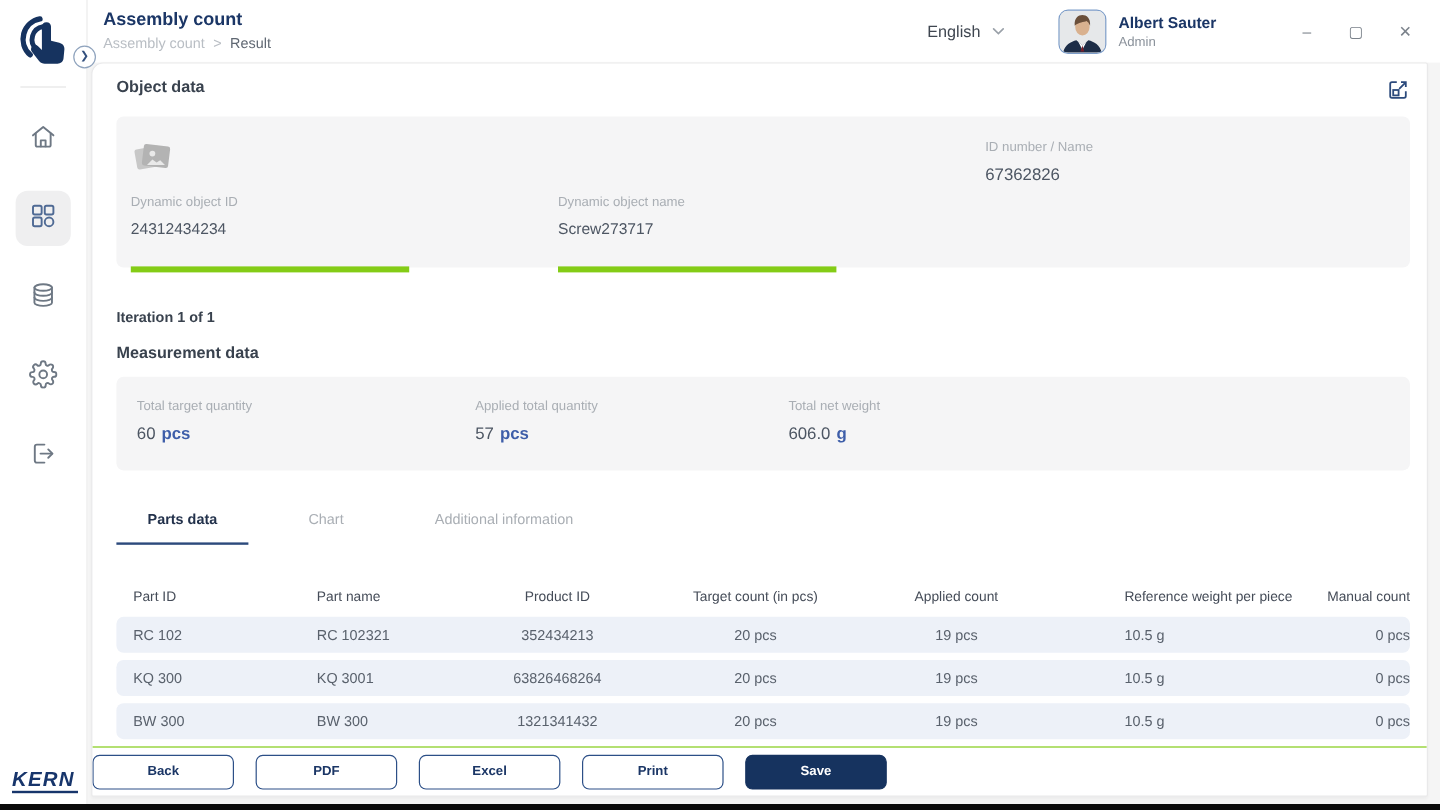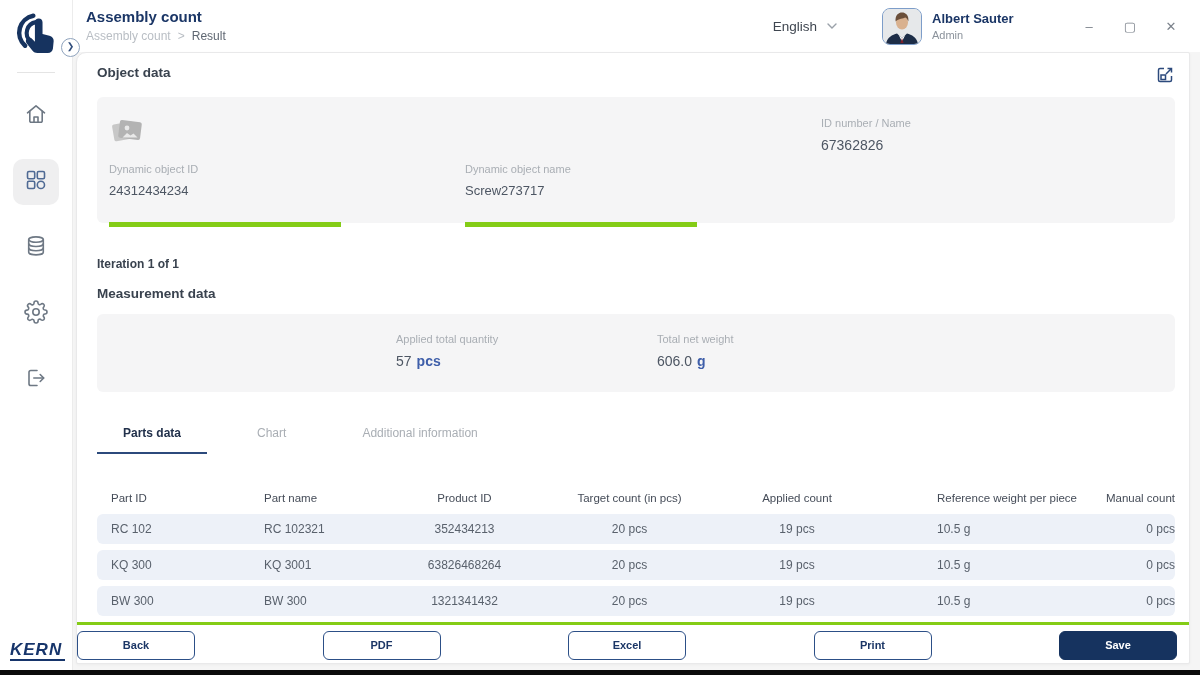--- a/index.html
+++ b/index.html
@@ -68,22 +68,22 @@
   .tab.active{color:#22314b;font-weight:bold;border-bottom-color:#2c4a7c}
   
   .table{margin:38px 14px 0 20px;flex:none}
   .trow{display:grid;grid-template-columns:165px 120px 165px 165px 170px 215px 80px;align-items:center}
   .thead{font-size:11.5px;color:#454c58;margin-bottom:10px}
   .tr{height:30px;background:#edf1f8;border-radius:6px;margin-bottom:6px;font-size:12px;color:#59616c;cursor:pointer}
   .c1{padding-left:14px}.c2{padding-left:2px}
   .c3,.c4,.c5{text-align:center}
   .c6{padding-left:55px}.c7{text-align:right;padding-right:2px}
   
-  .footer{margin-top:auto;border-top:3px solid #84cc16;height:40px;flex:none;display:flex;align-items:center;
-          justify-content:space-between;gap:18px;padding-right:12px}
+  .footer{margin-top:auto;border-top:1px solid #84cc16;height:40px;flex:none;display:flex;align-items:center;
+          justify-content:flex-start;gap:18px;padding-right:12px}
   .btn{width:118px;height:29px;border-radius:6px;border:1px solid #2c4f87;background:#fff;color:#1b3666;
        font-size:11px;font-weight:bold;display:flex;align-items:center;justify-content:center;cursor:pointer;
        font-family:"Liberation Sans",sans-serif}
   .btn.primary{background:#16335f;border-color:#16335f;color:#fff}
 </style>
 </head>
 <body>
 
 <div class="sidebar">
   <div class="app-logo">
@@ -210,20 +210,24 @@
     <div class="field input-line" style="left:368px;top:66px">
       <div class="f-label">Dynamic object name</div>
       <div class="f-value">Screw273717</div>
     </div>
   </div>
 
   <div class="iter-title">Iteration 1 of 1</div>
   <div class="meas-title">Measurement data</div>
 
   <div class="panel meas-panel" id="metrics">
+      <div class="metric" style="left: 17px;">
+        <div class="m-label">Total target quantity</div>
+                 <div class="m-value"><span>60</span><span class="m-unit">pcs</span></div>
+      </div>
       <div class="metric" style="left: 299px;">
         <div class="m-label">Applied total quantity</div>
                  <div class="m-value"><span>57</span><span class="m-unit">pcs</span></div>
       </div>
       <div class="metric" style="left: 560px;">
         <div class="m-label">Total net weight</div>
                  <div class="m-value"><span>606.0</span><span class="m-unit">g</span></div>
       </div>
     </div>
 

